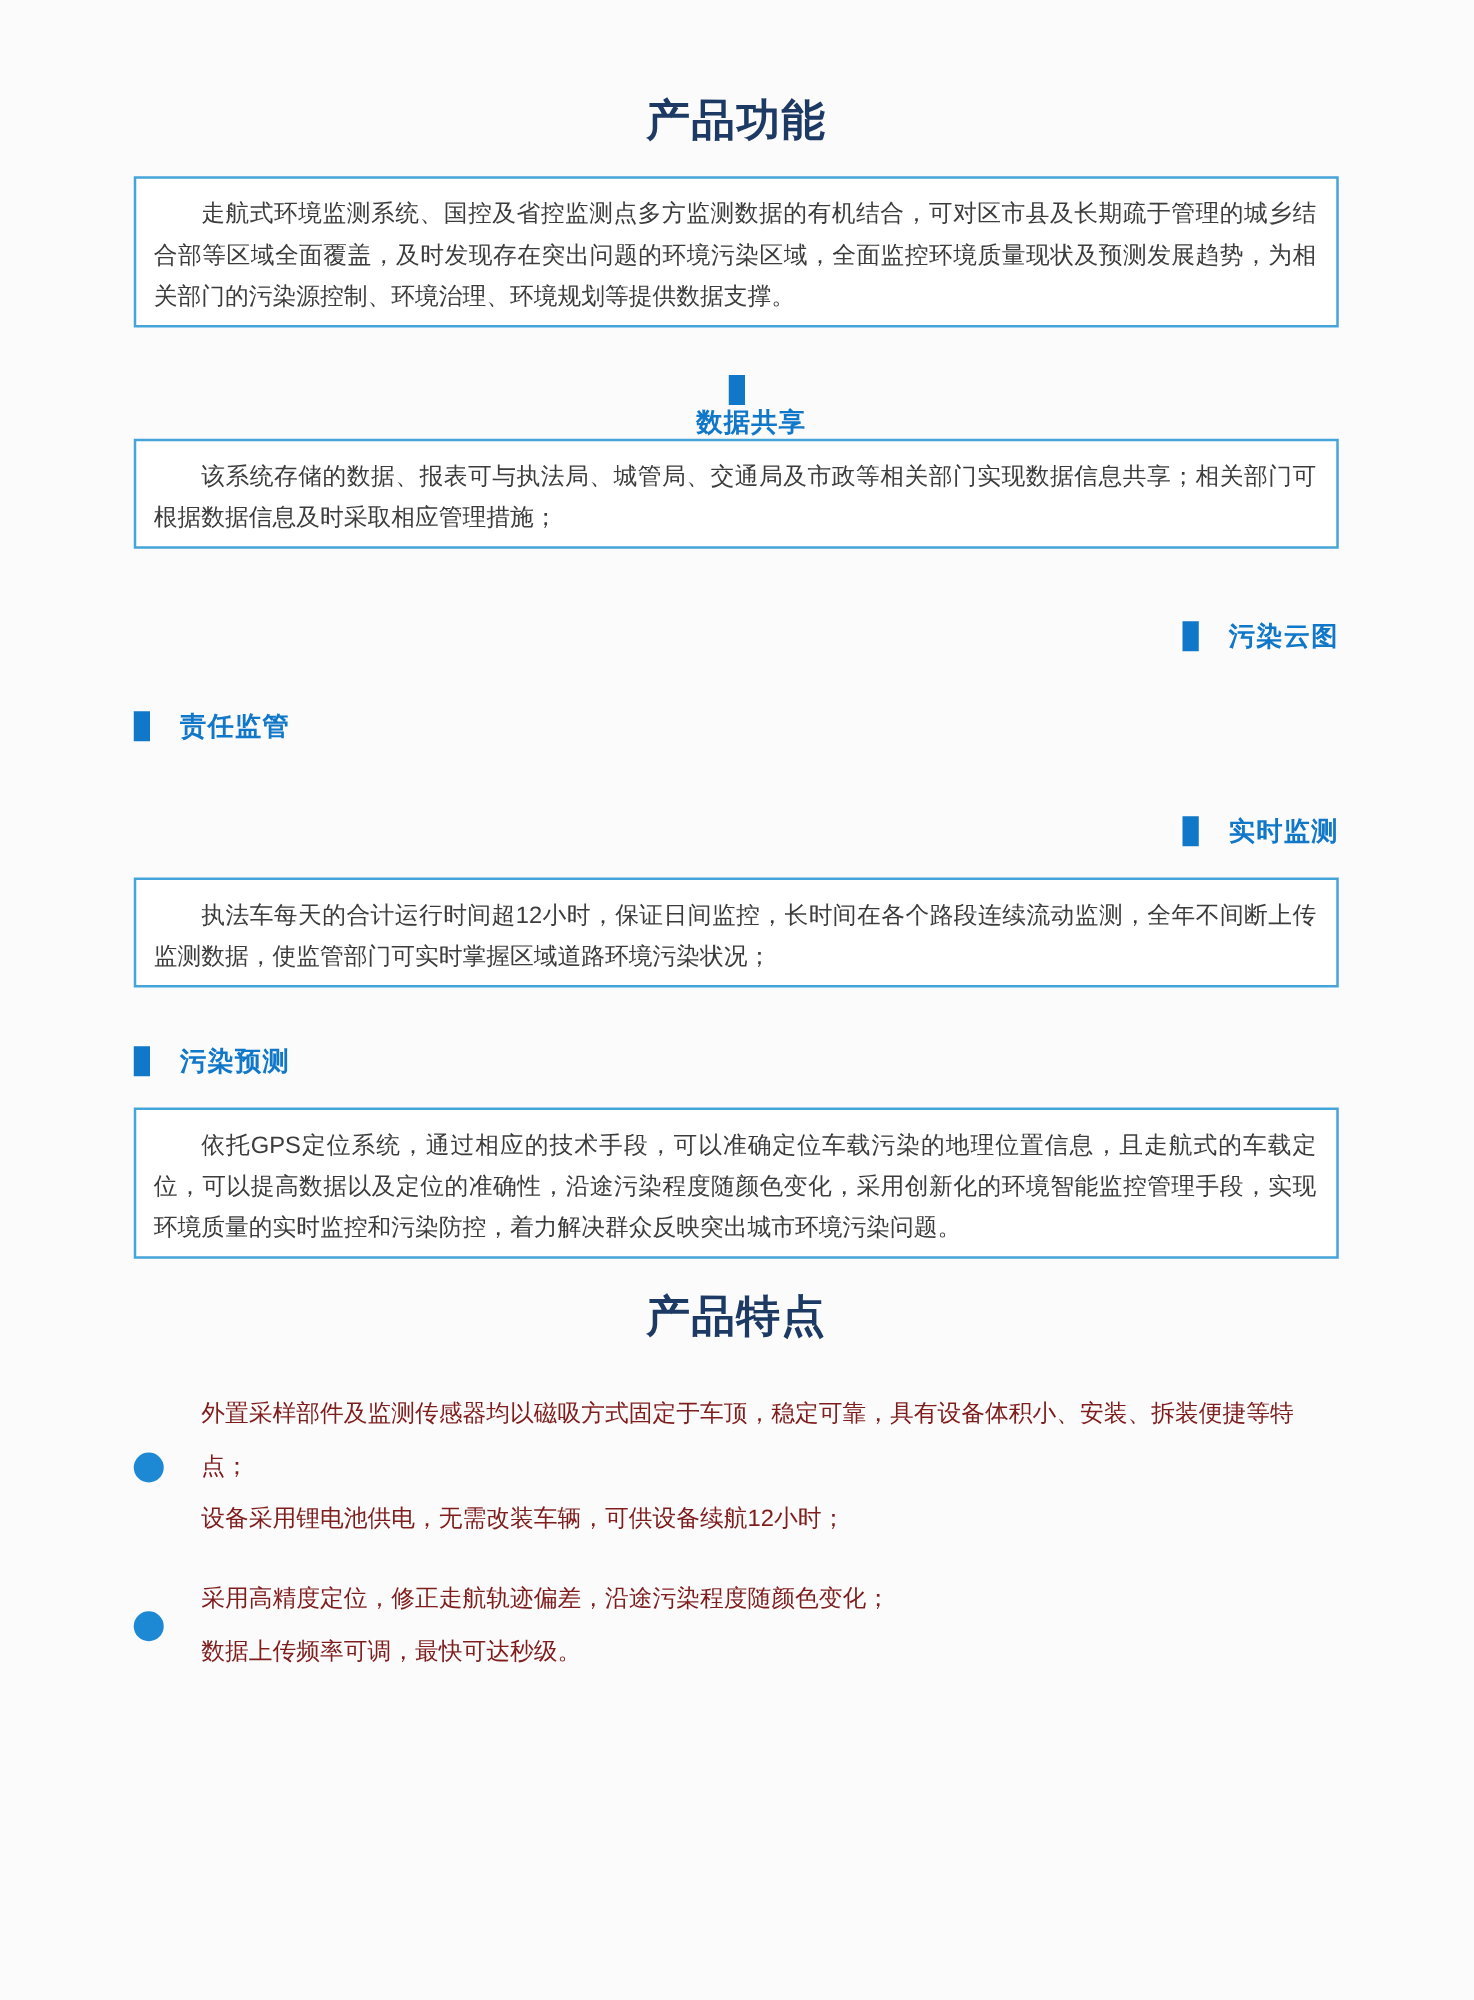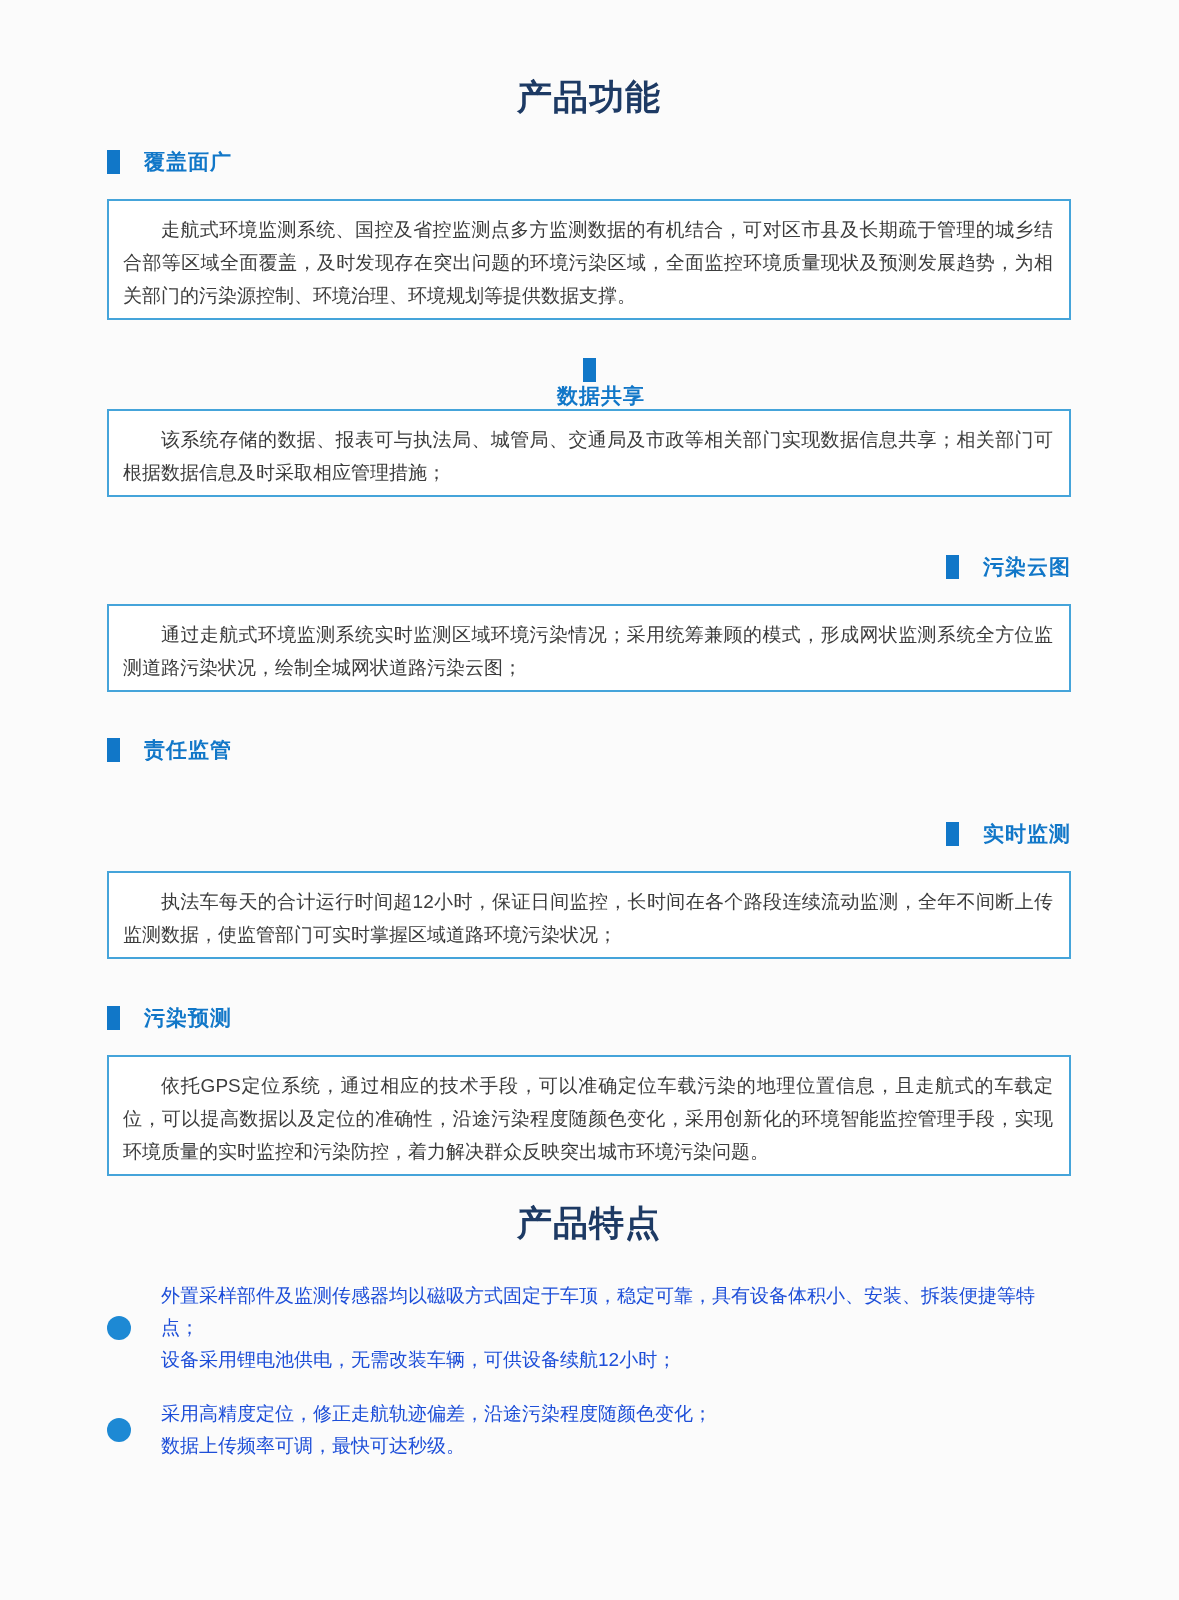--- a/index.html
+++ b/index.html
@@ -83,58 +83,51 @@
     flex: 0 0 auto;
     width: 24px;
     height: 24px;
     border-radius: 50%;
     background: #1d89d4;
     margin-right: 30px;
   }
   .feature-lines p {
     margin: 0;
     font-size: 19px;
-    line-height: 32px;
-    color: #1d4ed8;
+    line-height: 42px;
+    color: #7f1d1d;
   }
 </style>
 </head>
 <body>
 
 <div class="page">
 
   <h1 class="page-title">产品功能</h1>
 
   <section>
-    <div class="sec-header mt-first">
-      <span class="sec-marker"></span>
-      <span class="sec-label">覆盖面广</span>
-    </div>
     <div class="sec-box">
       <p class="sec-body">走航式环境监测系统、国控及省控监测点多方监测数据的有机结合，可对区市县及长期疏于管理的城乡结合部等区域全面覆盖，及时发现存在突出问题的环境污染区域，全面监控环境质量现状及预测发展趋势，为相关部门的污染源控制、环境治理、环境规划等提供数据支撑。</p>
     </div>
   </section>
 
   <section>
     <div class="sec-header mt-38">
       <span class="sec-marker"></span>
       <span class="sec-label">数据共享</span>
     </div>
     <div class="sec-box">
       <p class="sec-body">该系统存储的数据、报表可与执法局、城管局、交通局及市政等相关部门实现数据信息共享；相关部门可根据数据信息及时采取相应管理措施；</p>
     </div>
   </section>
 
   <section>
     <div class="sec-header mt-42">
       <span class="sec-marker"></span>
       <span class="sec-label">污染云图</span>
-    </div>
-    <div class="sec-box">
-      <p class="sec-body">通过走航式环境监测系统实时监测区域环境污染情况；采用统筹兼顾的模式，形成网状监测系统全方位监测道路污染状况，绘制全城网状道路污染云图；</p>
     </div>
   </section>
 
   <section>
     <div class="sec-header mt-44">
       <span class="sec-marker"></span>
       <span class="sec-label">责任监管</span>
     </div>
   </section>
 

